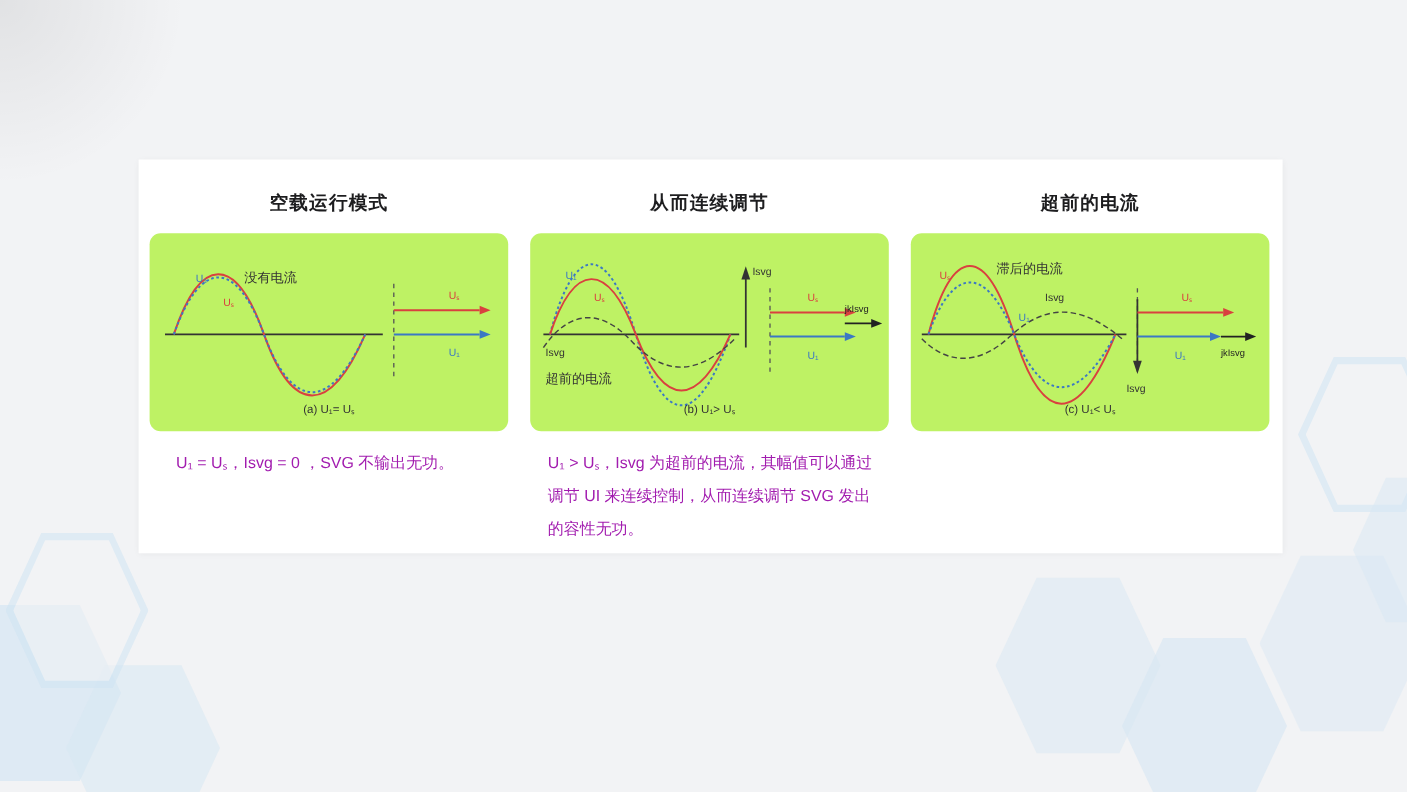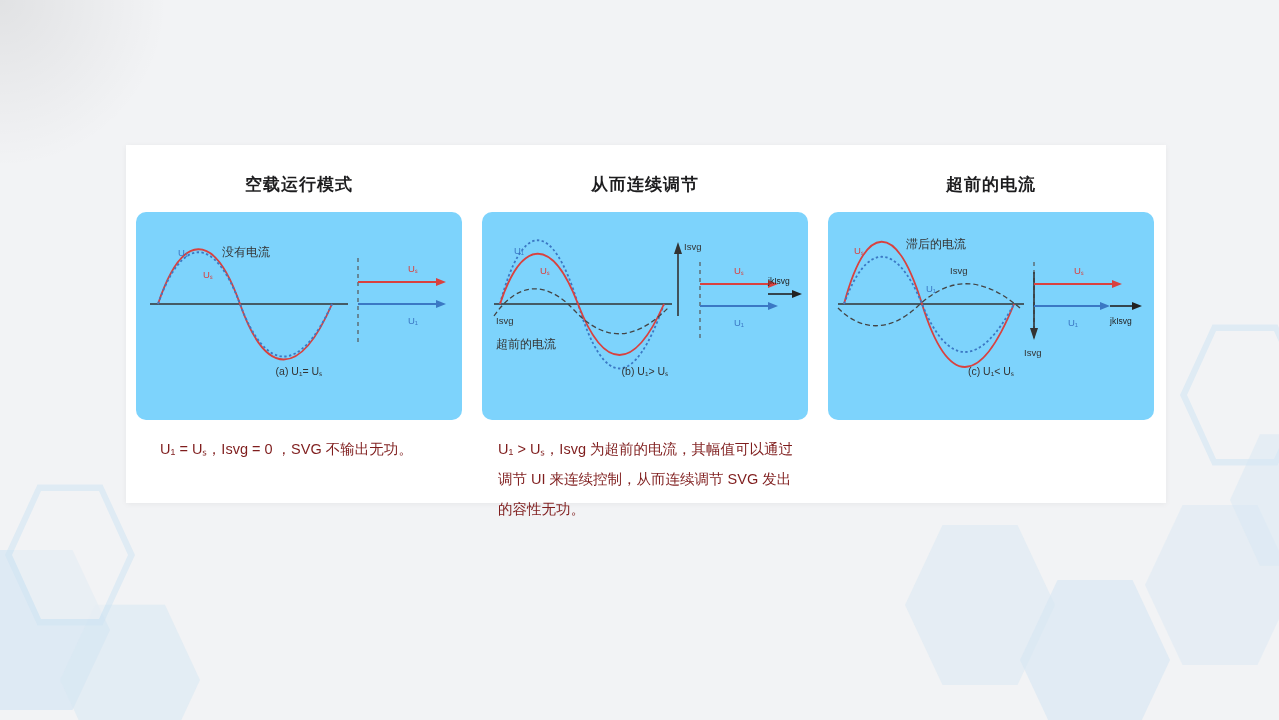--- a/index.html
+++ b/index.html
@@ -74,31 +74,31 @@
   .col-title {
     text-align: center;
     font-size: 17px;
     font-weight: bold;
     color: #1d1d1f;
     letter-spacing: 1px;
     margin: 16px 0 16px 0;
   }
 
   .panel {
-    background: #7dd3fc;
+    background: #bef264;
     border-radius: 10px;
-    height: 208px;
+    height: 180px;
     position: relative;
     overflow: hidden;
   }
   .panel svg { display: block; }
 
   .caption {
     font-size: 14.5px;
-    color: #7f1d1d;
+    color: #a21caf;
     line-height: 30px;
     margin-top: 14px;
     padding: 0 14px 0 14px;
   }
   .caption.c1 { padding-left: 24px; }
   .caption.c2 { padding-left: 16px; }
   .caption.c3 { padding-left: 12px; }
 </style>
 </head>
 <body>

